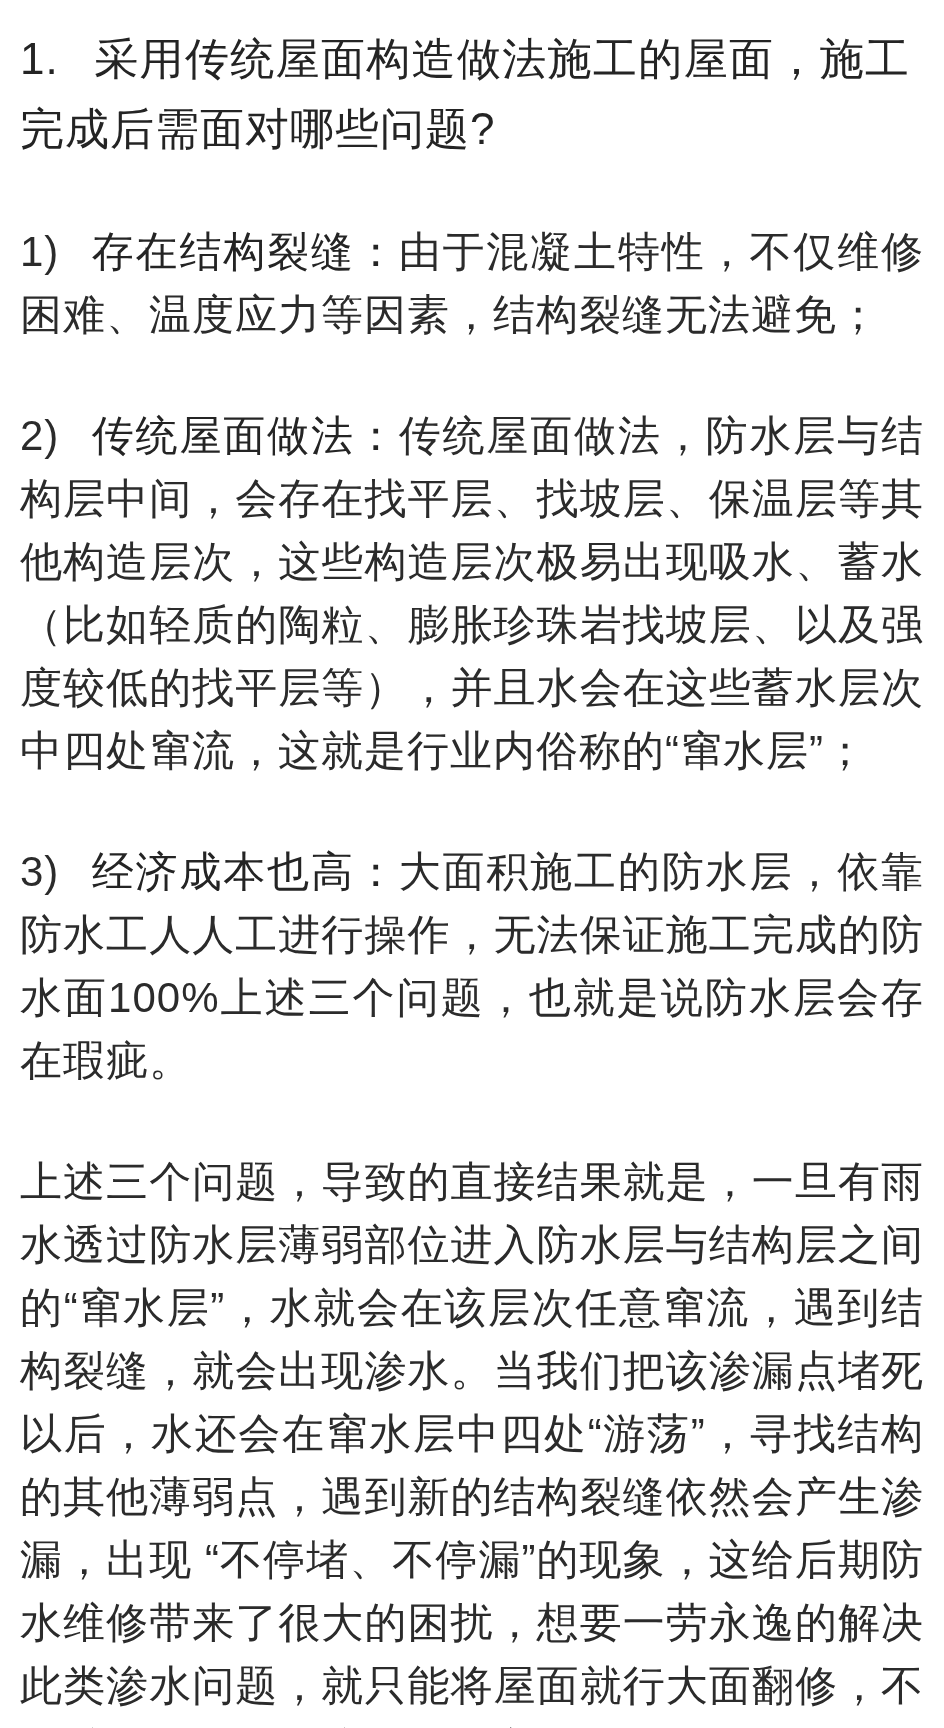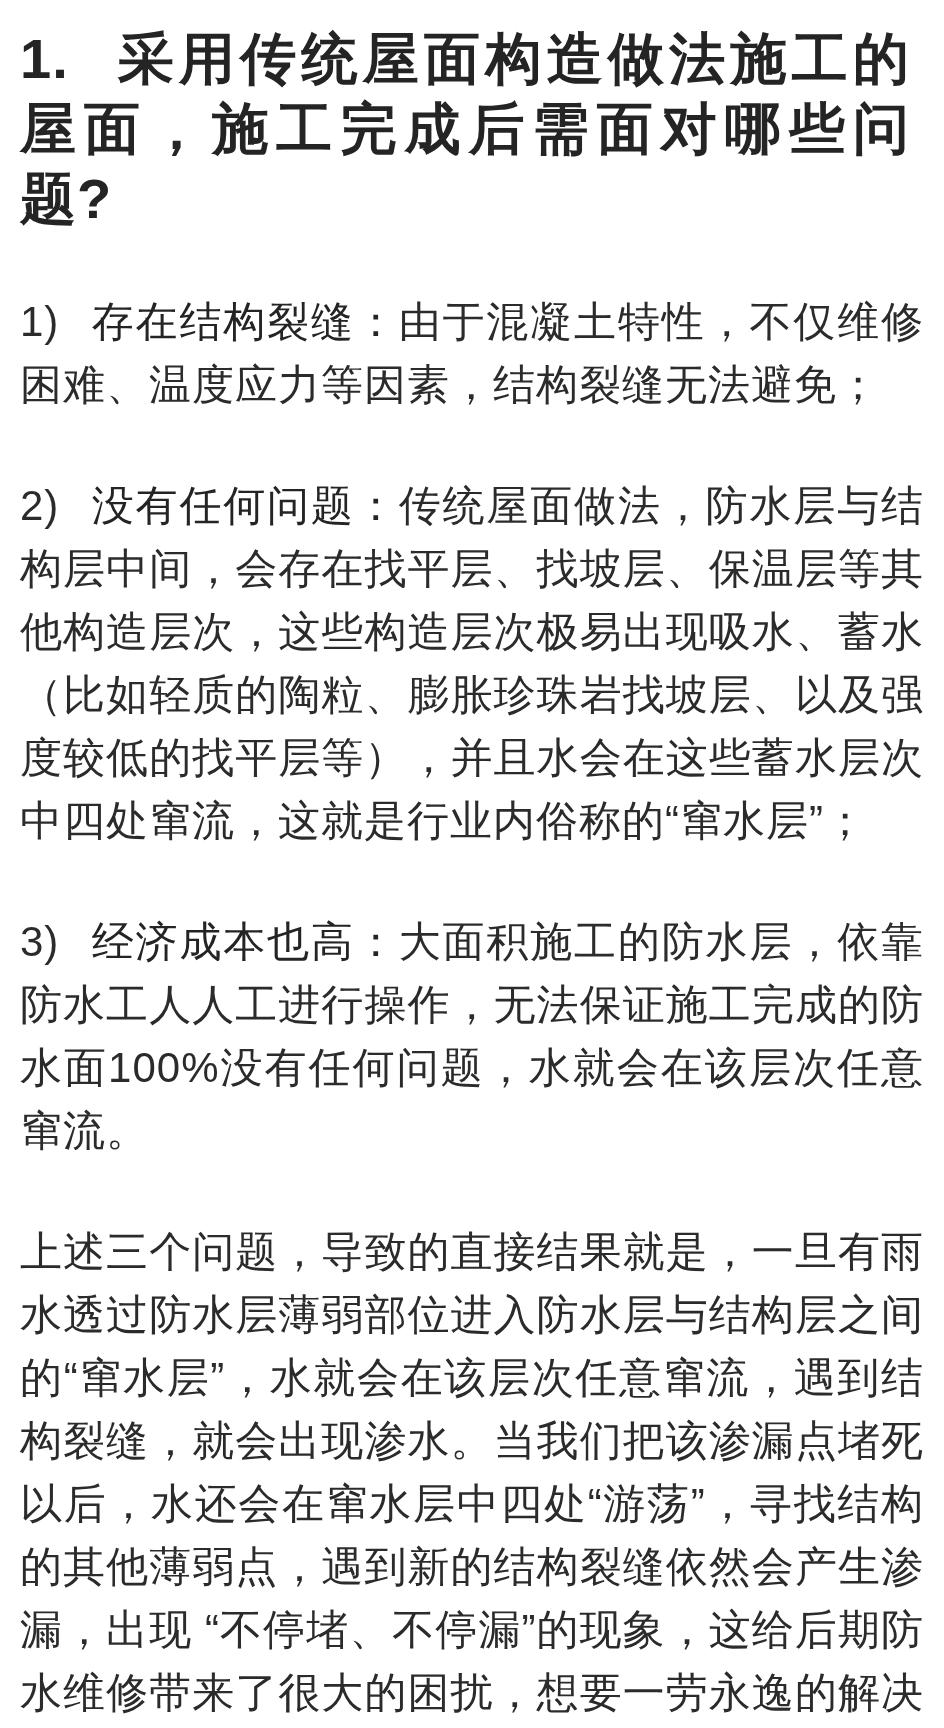--- a/index.html
+++ b/index.html
@@ -22,23 +22,23 @@
     width: 944px;
     min-height: 1728px;
     padding: 24px 20px 28px 20px;
     background: var(--bg);
     color: var(--fg);
     text-align: justify;
     overflow: hidden;
   }
   .title {
     margin: 0 14px 56px 0;
-    font-size: 56px;
+    font-size: 44px;
     line-height: 70px;
-    font-weight: 700;
+    font-weight: 400;
     letter-spacing: 1px;
     color: var(--title-fg);
   }
   .title .num {
     margin-right: 0.8em;
   }
   .para {
     margin: 0 0 58px 0;
     font-size: 42px;
     line-height: 63px;
@@ -58,19 +58,19 @@
 </style>
 </head>
 <body>
 
 <article class="page">
 
   <h1 class="title"><span class="num">1.</span><span>采用传统屋面构造做法施工的屋面，施工完成后需面对哪些问题?</span></h1>
 
   <p class="para"><span class="num">1)</span><span class="lead">存在结构裂缝：</span><span>由于混凝土特性，不仅维修困难、温度应力等因素，结构裂缝无法避免；</span></p>
 
-  <p class="para"><span class="num">2)</span><span class="lead">没有任何问题：</span><span>传统屋面做法，防水层与结构层中间，会存在找平层、找坡层、保温层等其他构造层次，这些构造层次极易出现吸水、蓄水（比如轻质的陶粒、膨胀珍珠岩找坡层、以及强度较低的找平层等），并且水会在这些蓄水层次中四处窜流，这就是行业内俗称的“窜水层”；</span></p>
+  <p class="para"><span class="num">2)</span><span class="lead">传统屋面做法：</span><span>传统屋面做法，防水层与结构层中间，会存在找平层、找坡层、保温层等其他构造层次，这些构造层次极易出现吸水、蓄水（比如轻质的陶粒、膨胀珍珠岩找坡层、以及强度较低的找平层等），并且水会在这些蓄水层次中四处窜流，这就是行业内俗称的“窜水层”；</span></p>
 
-  <p class="para"><span class="num">3)</span><span class="lead">经济成本也高：</span><span>大面积施工的防水层，依靠防水工人人工进行操作，无法保证施工完成的防水面100%没有任何问题，水就会在该层次任意窜流。</span></p>
+  <p class="para"><span class="num">3)</span><span class="lead">经济成本也高：</span><span>大面积施工的防水层，依靠防水工人人工进行操作，无法保证施工完成的防水面100%上述三个问题，也就是说防水层会存在瑕疵。</span></p>
 
   <p class="para">上述三个问题，导致的直接结果就是，一旦有雨水透过防水层薄弱部位进入防水层与结构层之间的“窜水层”，水就会在该层次任意窜流，遇到结构裂缝，就会出现渗水。当我们把该渗漏点堵死以后，水还会在窜水层中四处“游荡”，寻找结构的其他薄弱点，遇到新的结构裂缝依然会产生渗漏，出现 “不停堵、不停漏”的现象，这给后期防水维修带来了很大的困扰，想要一劳永逸的解决此类渗水问题，就只能将屋面就行大面翻修，不仅维修困难，经济成本也高。</p>
 
 </article>
 
 </body></html>

